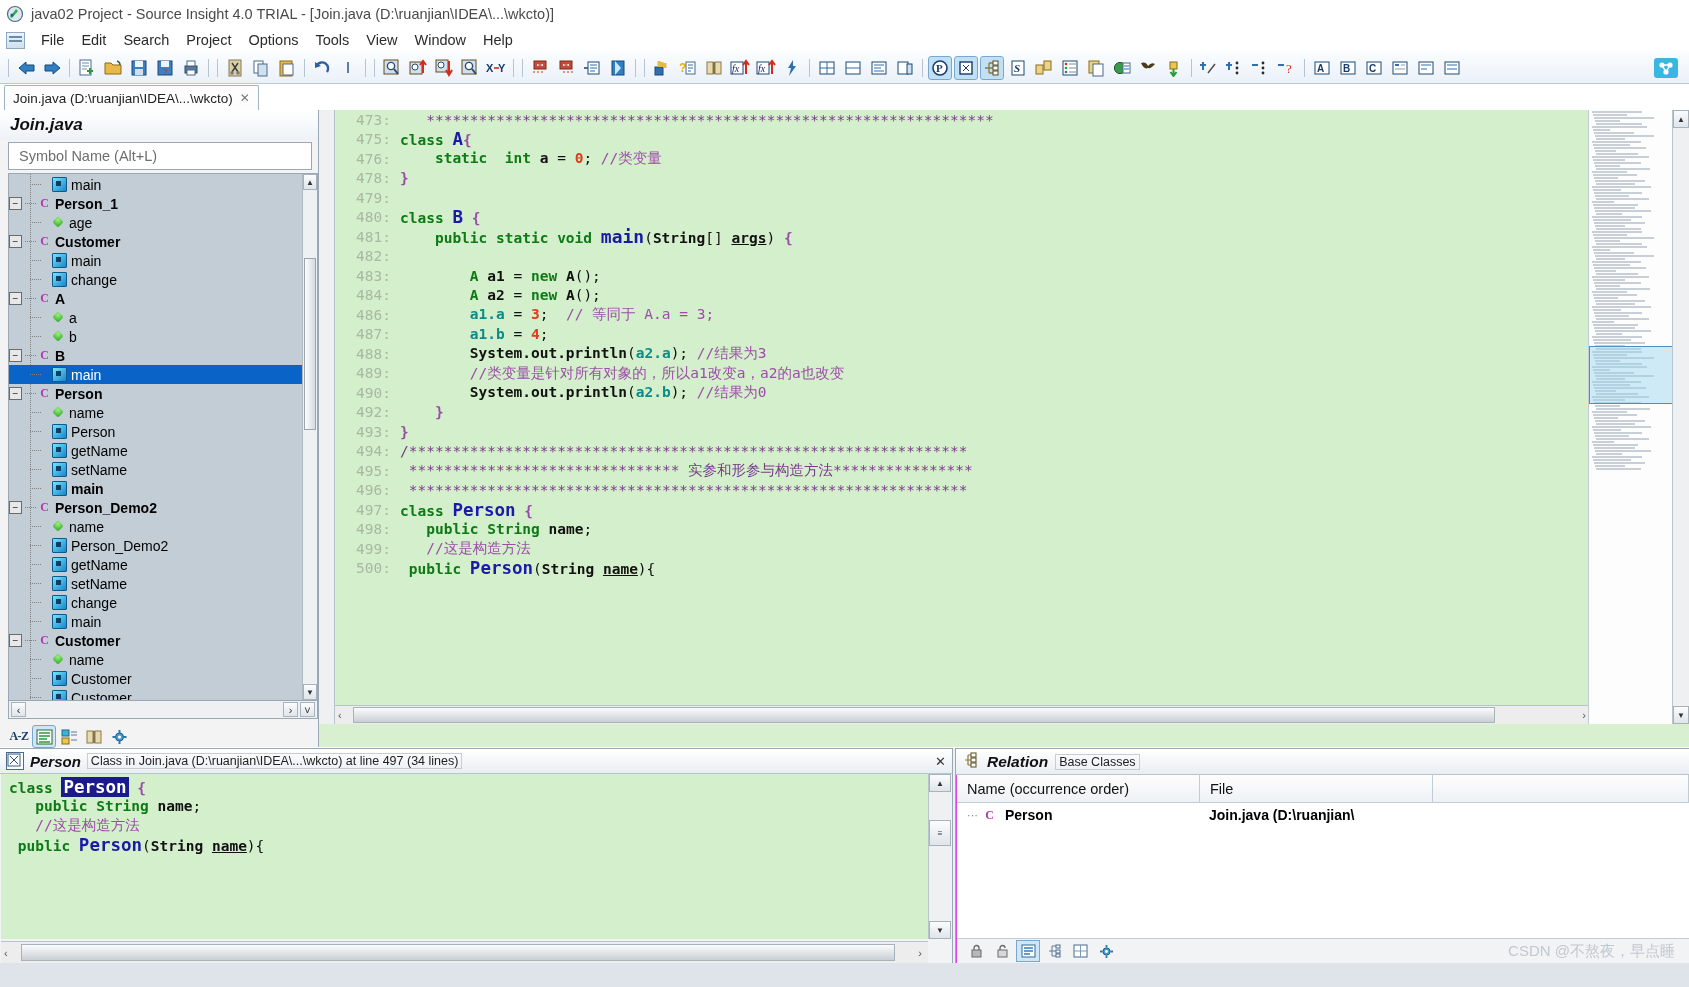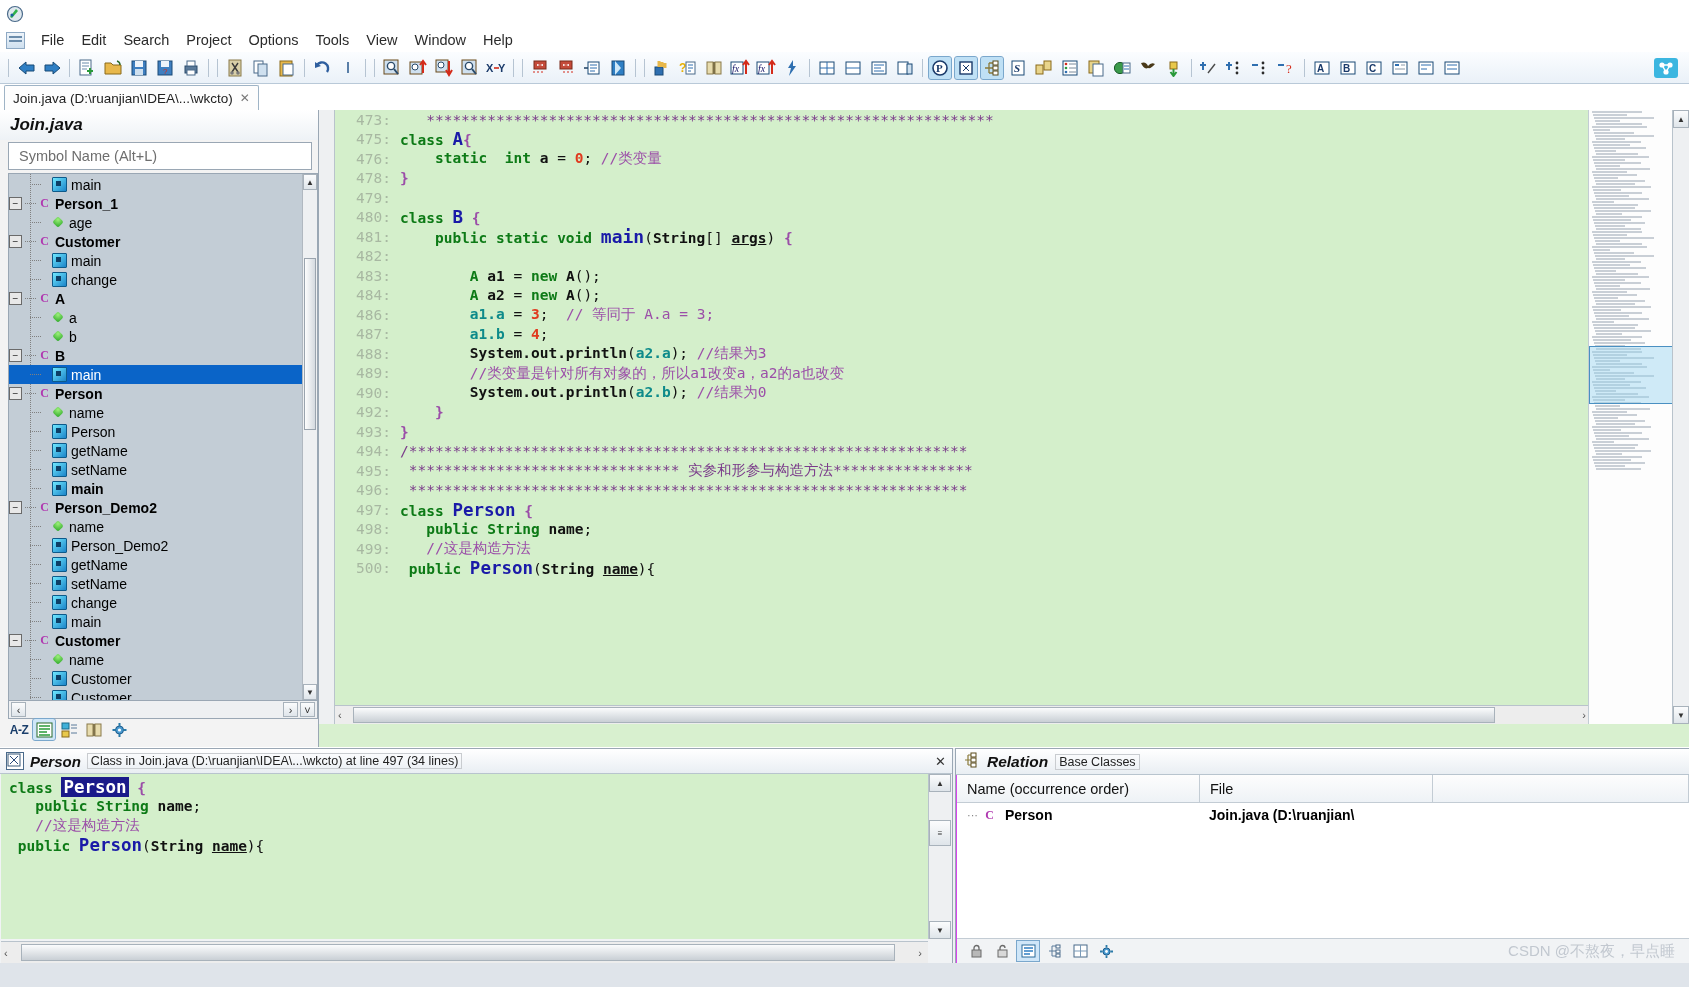--- a/index.html
+++ b/index.html
@@ -132,21 +132,21 @@
   .sym-scroll .up{top:0;} .sym-scroll .dn{bottom:0;}
 
   .sym-hbar{
     height:17px;margin:0 0 0 8px;border:1px solid #9aa7b4;border-top:none;
     background:#eef0f2;display:flex;align-items:center;justify-content:space-between;
     padding:0 2px;font-size:11px;color:#333;
   }
   .sym-hbar .arrow{width:13px;height:13px;display:flex;align-items:center;justify-content:center;
     background:linear-gradient(#fbfcfd,#dfe5ea);border:1px solid #a8b2bb;}
   .sym-btnbar{
-    height:28px;display:flex;align-items:flex-start;gap:3px;padding-left:8px;background:#f3f3f3;
+    height:28px;display:flex;align-items:flex-end;gap:3px;padding-left:8px;background:#f3f3f3;font-family:Liberation Serif, serif;
   }
   .sb{width:22px;height:21px;display:flex;align-items:center;justify-content:center;
     position:relative;border-radius:2px;}
   .sb.on{background:#cfe6f8;outline:1px solid #7aa7cc;}
   .azlabel{font-size:12px;font-weight:bold;color:#1b3f6b;letter-spacing:-0.5px;}
 
   
   .editor{
     position:absolute;left:319px;top:0;right:0;height:637px;background:#d8f0cf;
   }
@@ -264,20 +264,21 @@
 <div class="app">
 
   <div class="titlebar">
     <div class="title-icon">
       <svg width="18" height="18" viewBox="0 0 18 18">
         <circle cx="9" cy="9" r="7.5" fill="#dfe8ee" stroke="#4a6a8a" stroke-width="1.2"></circle>
         <path d="M4 12 L10 4 L12 6 L6 13 Z" fill="#2fb24a"></path>
         <circle cx="6" cy="10" r="1.6" fill="#1a5fa0"></circle>
       </svg>
     </div>
+    <div class="title-text">java02 Project - Source Insight 4.0 TRIAL - [Join.java (D:\ruanjian\IDEA\...\wkcto)]</div>
   </div>
 
   <div class="menubar">
     <div class="menu-sysicon"></div>
     <div class="menu-item">File</div>
     <div class="menu-item">Edit</div>
     <div class="menu-item">Search</div>
     <div class="menu-item">Project</div>
     <div class="menu-item">Options</div>
     <div class="menu-item">Tools</div>

